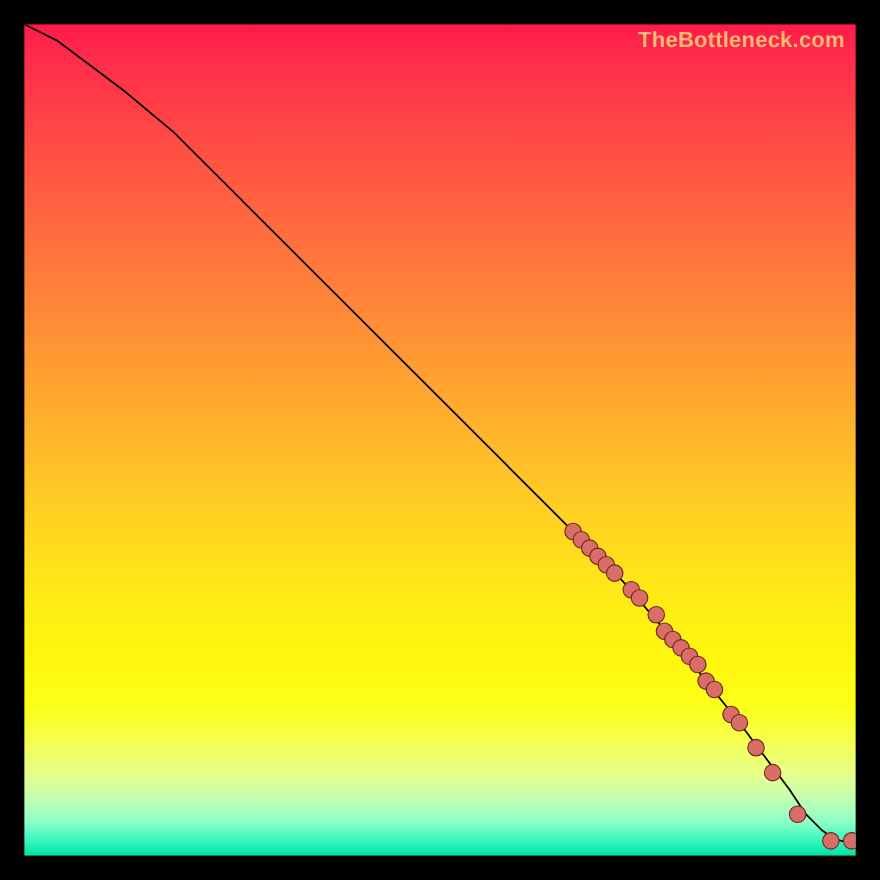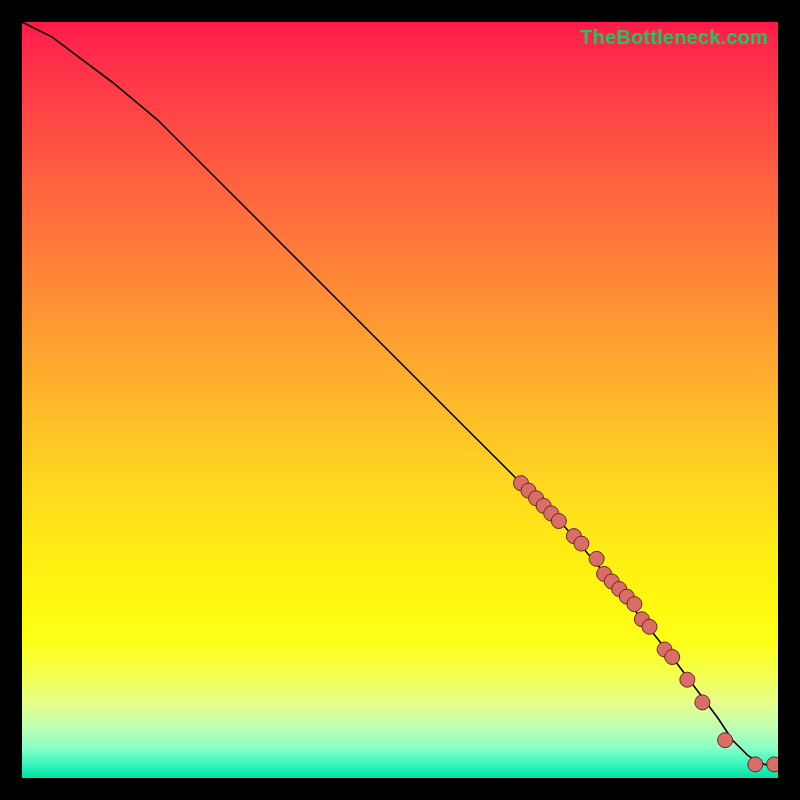--- a/index.html
+++ b/index.html
@@ -47,21 +47,21 @@
       #c4ffb0 93%,
       #8affc6 96%,
       #3cf7bf 98%,
       #00e2a3 100%
     );
   }
   .watermark {
     position: absolute;
     top: 4px;
     right: 10px;
-    color: #22c55e;
+    color: #fdba74;
     font-size: 20px;
     font-weight: 600;
     letter-spacing: 0.2px;
     user-select: none;
   }
   svg.overlay {
     position: absolute;
     inset: 0;
   }
   .curve {

